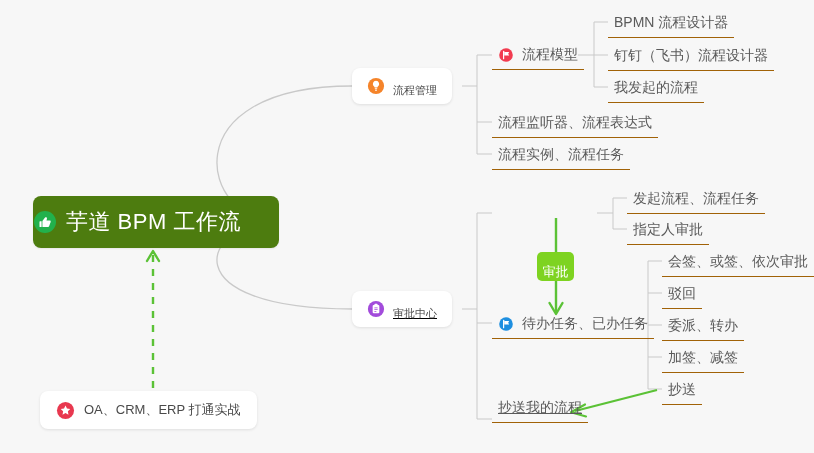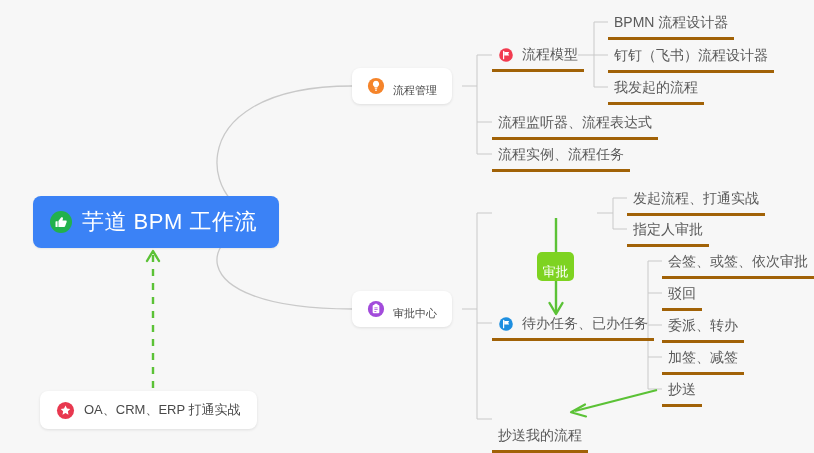--- a/index.html
+++ b/index.html
@@ -29,26 +29,25 @@
     pointer-events: none;
   }
 
   
   .root-node {
     position: absolute;
     left: 33px;
     top: 196px;
     width: 246px;
     height: 52px;
-    background: #3b82f6;
+    background: #4d7c0f;
     border-radius: 8px;
     display: flex;
     align-items: center;
     box-sizing: border-box;
-    padding-left: 16px;
     box-shadow: 0 1px 2px rgba(0,0,0,0.07);
   }
   .root-label {
     color: #ffffff;
     font-size: 22px;
     letter-spacing: 0.5px;
     margin-left: 9px;
     white-space: nowrap;
   }
 
@@ -72,21 +71,21 @@
     margin-top: 8px;
   }
 
   
   .sub-node {
     position: absolute;
     white-space: nowrap;
     font-size: 14px;
     color: #5a5a5a;
     padding: 3px 6px 5px 6px;
-    border-bottom: 3px solid #a16207;
+    border-bottom: 1px solid #a16207;
     box-sizing: border-box;
     background: transparent;
     display: flex;
     align-items: center;
   }
   .sub-node .sub-label { margin-left: 0; }
   .sub-node.with-icon .sub-label { margin-left: 8px; }
 
   
   .callout-node {
@@ -233,37 +232,37 @@
     <span class="sub-label">我发起的流程</span>
   </div>
 
   <div class="sub-node" style="left:492px; top:111px;">
     <span class="sub-label">流程监听器、流程表达式</span>
   </div>
   <div class="sub-node" style="left:492px; top:143px;">
     <span class="sub-label">流程实例、流程任务</span>
   </div>
 
-  <div class="branch-node" style="left:352px; top:291px;">
+  <div class="branch-node" style="left:352px; top:291px;text-decoration:underline;">
     <span class="icon">
       <svg width="18" height="18" viewBox="0 0 20 20">
         <circle cx="10" cy="10" r="9" fill="#a24bdb"></circle>
         <rect x="6.3" y="5.5" width="7.4" height="9.2" rx="1.2" fill="#ffffff"></rect>
         <rect x="8.2" y="4.2" width="3.6" height="2.2" rx="0.9" fill="#ffffff"></rect>
         <rect x="8" y="8.3" width="4" height="0.9" rx="0.45" fill="#a24bdb"></rect>
         <rect x="8" y="10.2" width="4" height="0.9" rx="0.45" fill="#a24bdb"></rect>
         <rect x="8" y="12.1" width="2.6" height="0.9" rx="0.45" fill="#a24bdb"></rect>
       </svg>
     </span>
     <span class="branch-label">审批中心</span>
   </div>
 
 
   <div class="sub-node" style="left:627px; top:187px;">
-    <span class="sub-label">发起流程、打通实战</span>
+    <span class="sub-label">发起流程、流程任务</span>
   </div>
   <div class="sub-node" style="left:627px; top:218px;">
     <span class="sub-label">指定人审批</span>
   </div>
 
   <div class="sub-node with-icon" style="left:492px; top:312px;">
     <span class="icon">
       <svg width="16" height="16" viewBox="0 0 20 20">
         <circle cx="10" cy="10" r="8.5" fill="#1e8fe0"></circle>
         <path d="M7 5.4v9.2" stroke="#ffffff" stroke-width="1.5" stroke-linecap="round"></path>
@@ -282,21 +281,21 @@
   <div class="sub-node" style="left:662px; top:314px;">
     <span class="sub-label">委派、转办</span>
   </div>
   <div class="sub-node" style="left:662px; top:346px;">
     <span class="sub-label">加签、减签</span>
   </div>
   <div class="sub-node" style="left:662px; top:378px;">
     <span class="sub-label">抄送</span>
   </div>
 
-  <div class="sub-node" style="left:492px; top:424px;">
+  <div class="sub-node" style="left:492px; top:396px;text-decoration:underline;">
     <span class="sub-label">抄送我的流程</span>
   </div>
 
   <div class="tag-node">
     <span class="tag-label">审批</span>
   </div>
 
   <div class="callout-node">
     <span class="icon">
       <svg width="19" height="19" viewBox="0 0 20 20">

